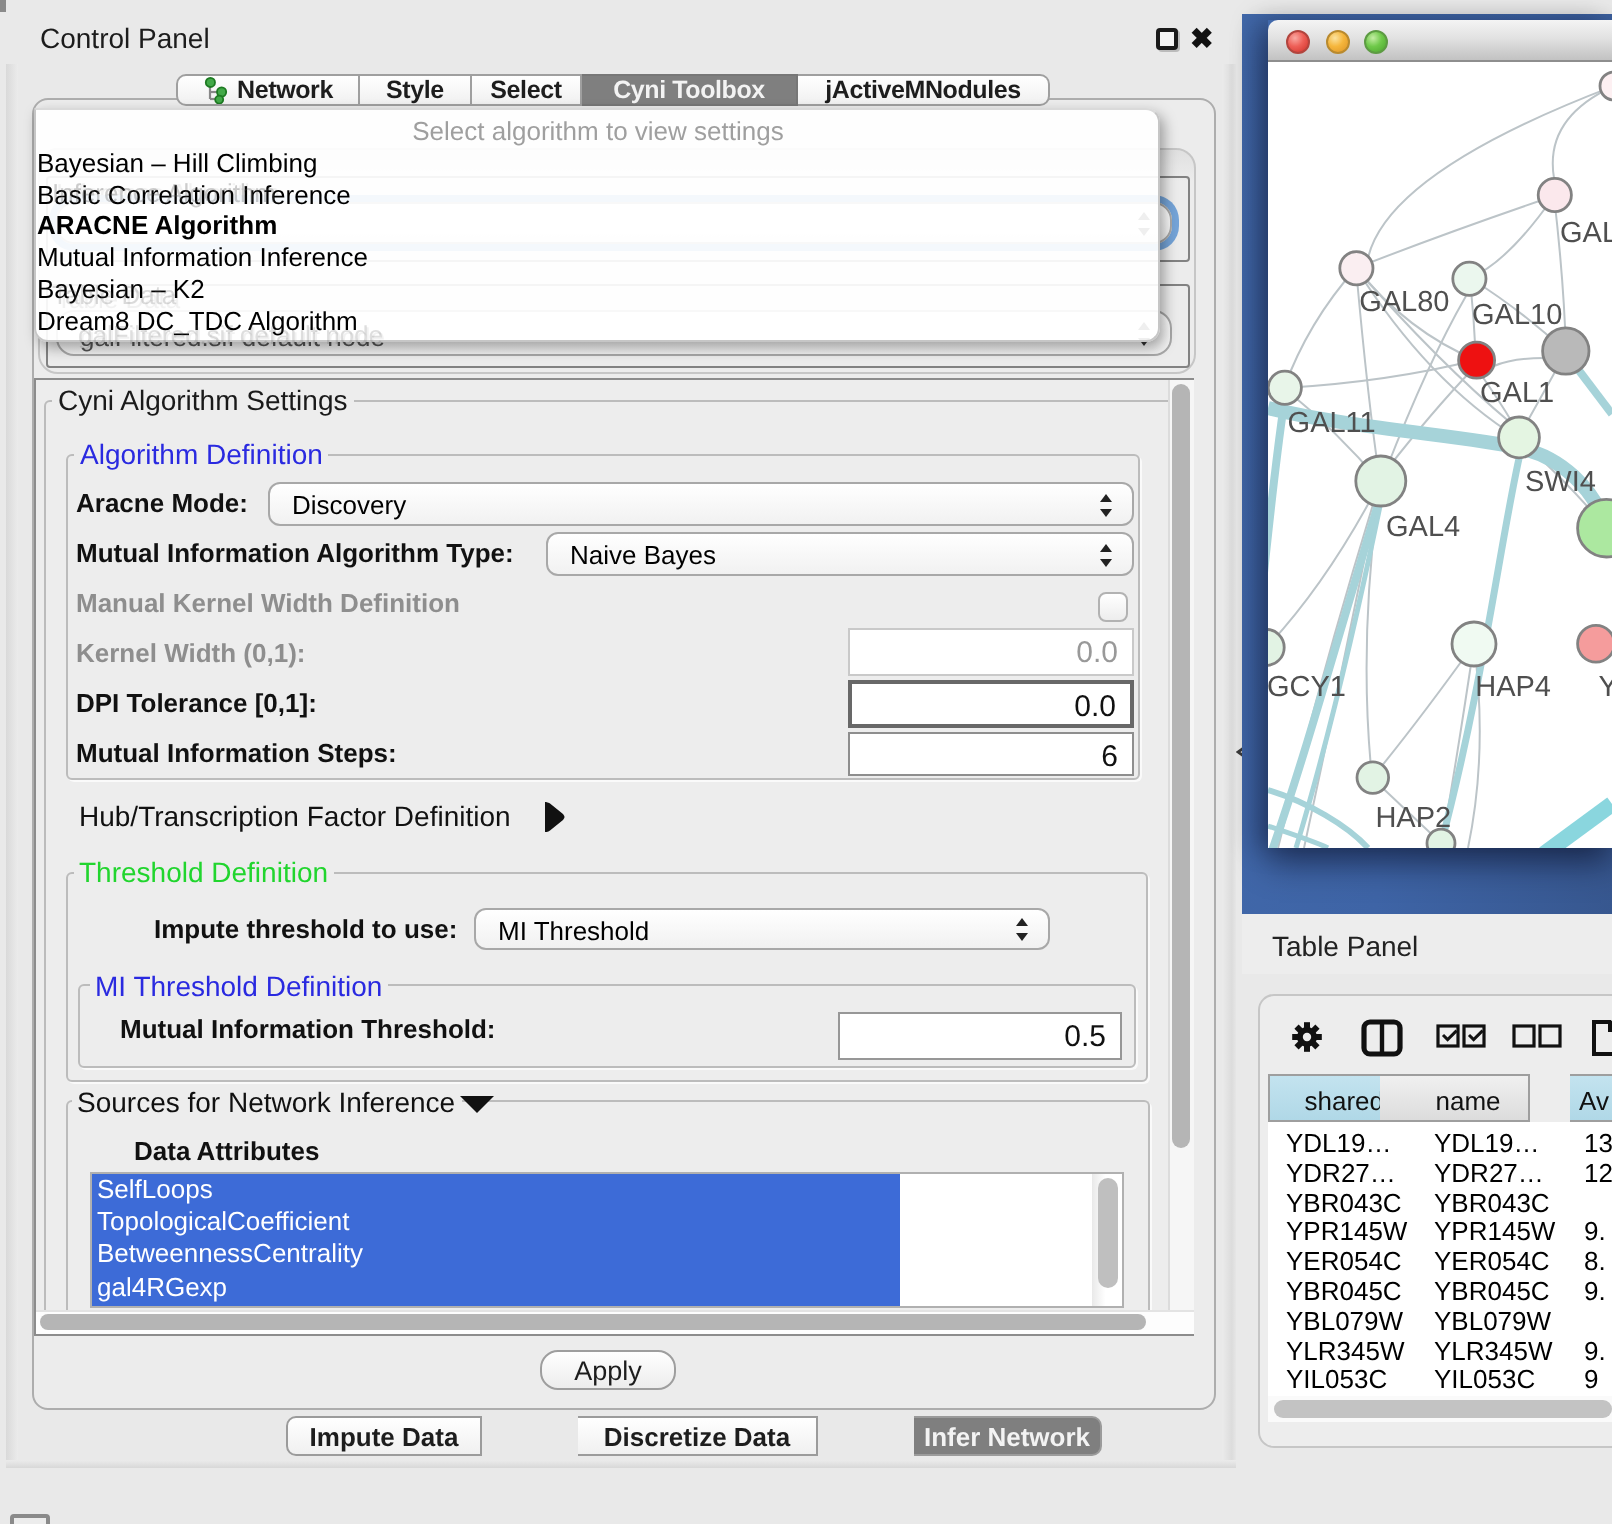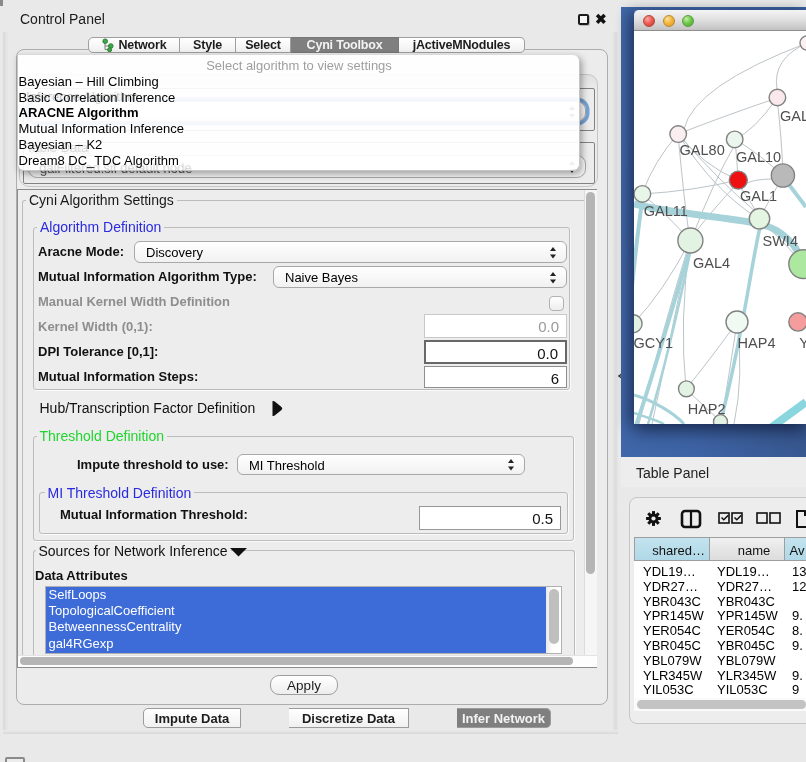--- a/index.html
+++ b/index.html
@@ -33,21 +33,21 @@
 
 .grp { position:absolute; border:1px solid #bcbcbc; border-radius:3px; box-shadow:inset 0 0 0 0 #fff, 1px 1px 0 rgba(255,255,255,0.7); }
 .gtitle { position:absolute; background:#ededed; padding:0 3px; font-size:14px; }
 
 
 .tf { position:absolute; background:#fff; font-size:15px; text-align:right; }
 .tf span { position:absolute; right:7px; top:3px; }
 
 
 #attrlist { left:45px; top:586px; width:517px; height:68px; background:#fff; border:1px solid #b0b0b0; overflow:hidden; }
-.li { height:16.2px; width:500px; background:#3d6bd7; color:#fff; font-size:13px; padding-left:2.5px; line-height:16.2px; }
+.li { height:16.2px; width:404px; background:#3d6bd7; color:#fff; font-size:13px; padding-left:2.5px; line-height:16.2px; }
 
 
 .seg { border:1px solid #9b9b9b; border-left:none; background:linear-gradient(#ffffff,#f0f0f0); color:#1d1d1d; display:flex; align-items:center; justify-content:center; height:20px; font-size:13px; font-weight:bold; }
 .seg.first { border-left:1px solid #9b9b9b; border-radius:5px 0 0 5px; }
 .seg.last { border-radius:0 5px 5px 0; }
 .seg.sel { background:#7f7f7f; color:#f3f3f3; }
 
 
 #popup { left:17px; top:54px; width:563px; height:117px; background:rgba(255,255,255,0.92); border:1px solid #c6c6c6; border-top-color:#dadada; border-radius:0 7px 7px 7px; box-shadow:2px 3px 7px rgba(0,0,0,0.35); z-index:50; }
 .pitem { position:absolute; left:0.5px; font-size:13px; color:#000; }
@@ -189,21 +189,21 @@
     </div>
 
   <div class="grp" style="left:33px; top:550px; width:542px; height:110px; border-bottom:none; border-radius:3px 3px 0 0;"></div>
   <div class="gtitle abs" style="left:35.5px; top:542.5px; color:#111;">Sources for Network Inference</div>
   <div class="abs">
       <svg class="abs" style="left:229px; top:547px;" width="19" height="10">
         <path d="M1 1 L18 1 L9.5 9.5 Z" fill="#111"></path>
       </svg>
     </div>
 
-  <div class="abs bold" style="left:35px; top:568px;">Data Attributes</div>
+  <div class="abs bold" style="left:35px; top:568px;padding-left:32px;">Data Attributes</div>
   <div class="abs" id="attrlist">
     <div style="position:absolute; right:0; top:0; width:15px; height:66px; background:linear-gradient(to right,#e9e9e9,#ffffff 45%);"></div>
     <div class="li">SelfLoops</div>
     <div class="li">TopologicalCoefficient</div>
     <div class="li">BetweennessCentrality</div>
     <div class="li">gal4RGexp</div>
     <div class="li">NeighborhoodConnectivity</div>
   </div>
 
   <div class="abs" style="left:549px; top:589px; width:10px; height:55px; border-radius:5px; background:#bfbfbf;"></div>
@@ -362,21 +362,21 @@
       </g>
 
       <g stroke="#111" stroke-width="2" fill="none">
         <path d="M152 2 L160 2 L164 6 L164 18 L152 18 Z"></path>
         <path d="M160 2 L160 6 L164 6"></path>
       </g>
     </svg>
   </div>
 
   <div class="hcell" style="left:634px; width:76px; background:linear-gradient(#c3e3ef,#b0d8e7); border-left:1px solid #9e9e9e; justify-content:flex-end; padding-right:4px;">shared…</div>
-  <div class="hcell" style="left:710px; width:75px; background:linear-gradient(#f0f0f0,#dcdcdc); padding-left:14px;">name</div>
+  <div class="hcell" style="left:690px; width:75px; background:linear-gradient(#f0f0f0,#dcdcdc); padding-left:14px;">name</div>
   <div class="hcell" style="left:785px; width:25px; background:linear-gradient(#c3e3ef,#b0d8e7);">Av</div>
 
   <div class="abs" style="left:634px; top:561px; width:196px; height:137px; background:#fff; overflow:hidden;">
     <div class="trow" style="left:9px; top:3px;">YDL19…</div>
       <div class="trow" style="left:83px; top:3px;">YDL19…</div>
       <div class="trow" style="left:158px; top:3px;">13</div>
     <div class="trow" style="left:9px; top:17.8px;">YDR27…</div>
       <div class="trow" style="left:83px; top:17.8px;">YDR27…</div>
       <div class="trow" style="left:158px; top:17.8px;">12</div>
     <div class="trow" style="left:9px; top:32.6px;">YBR043C</div>

